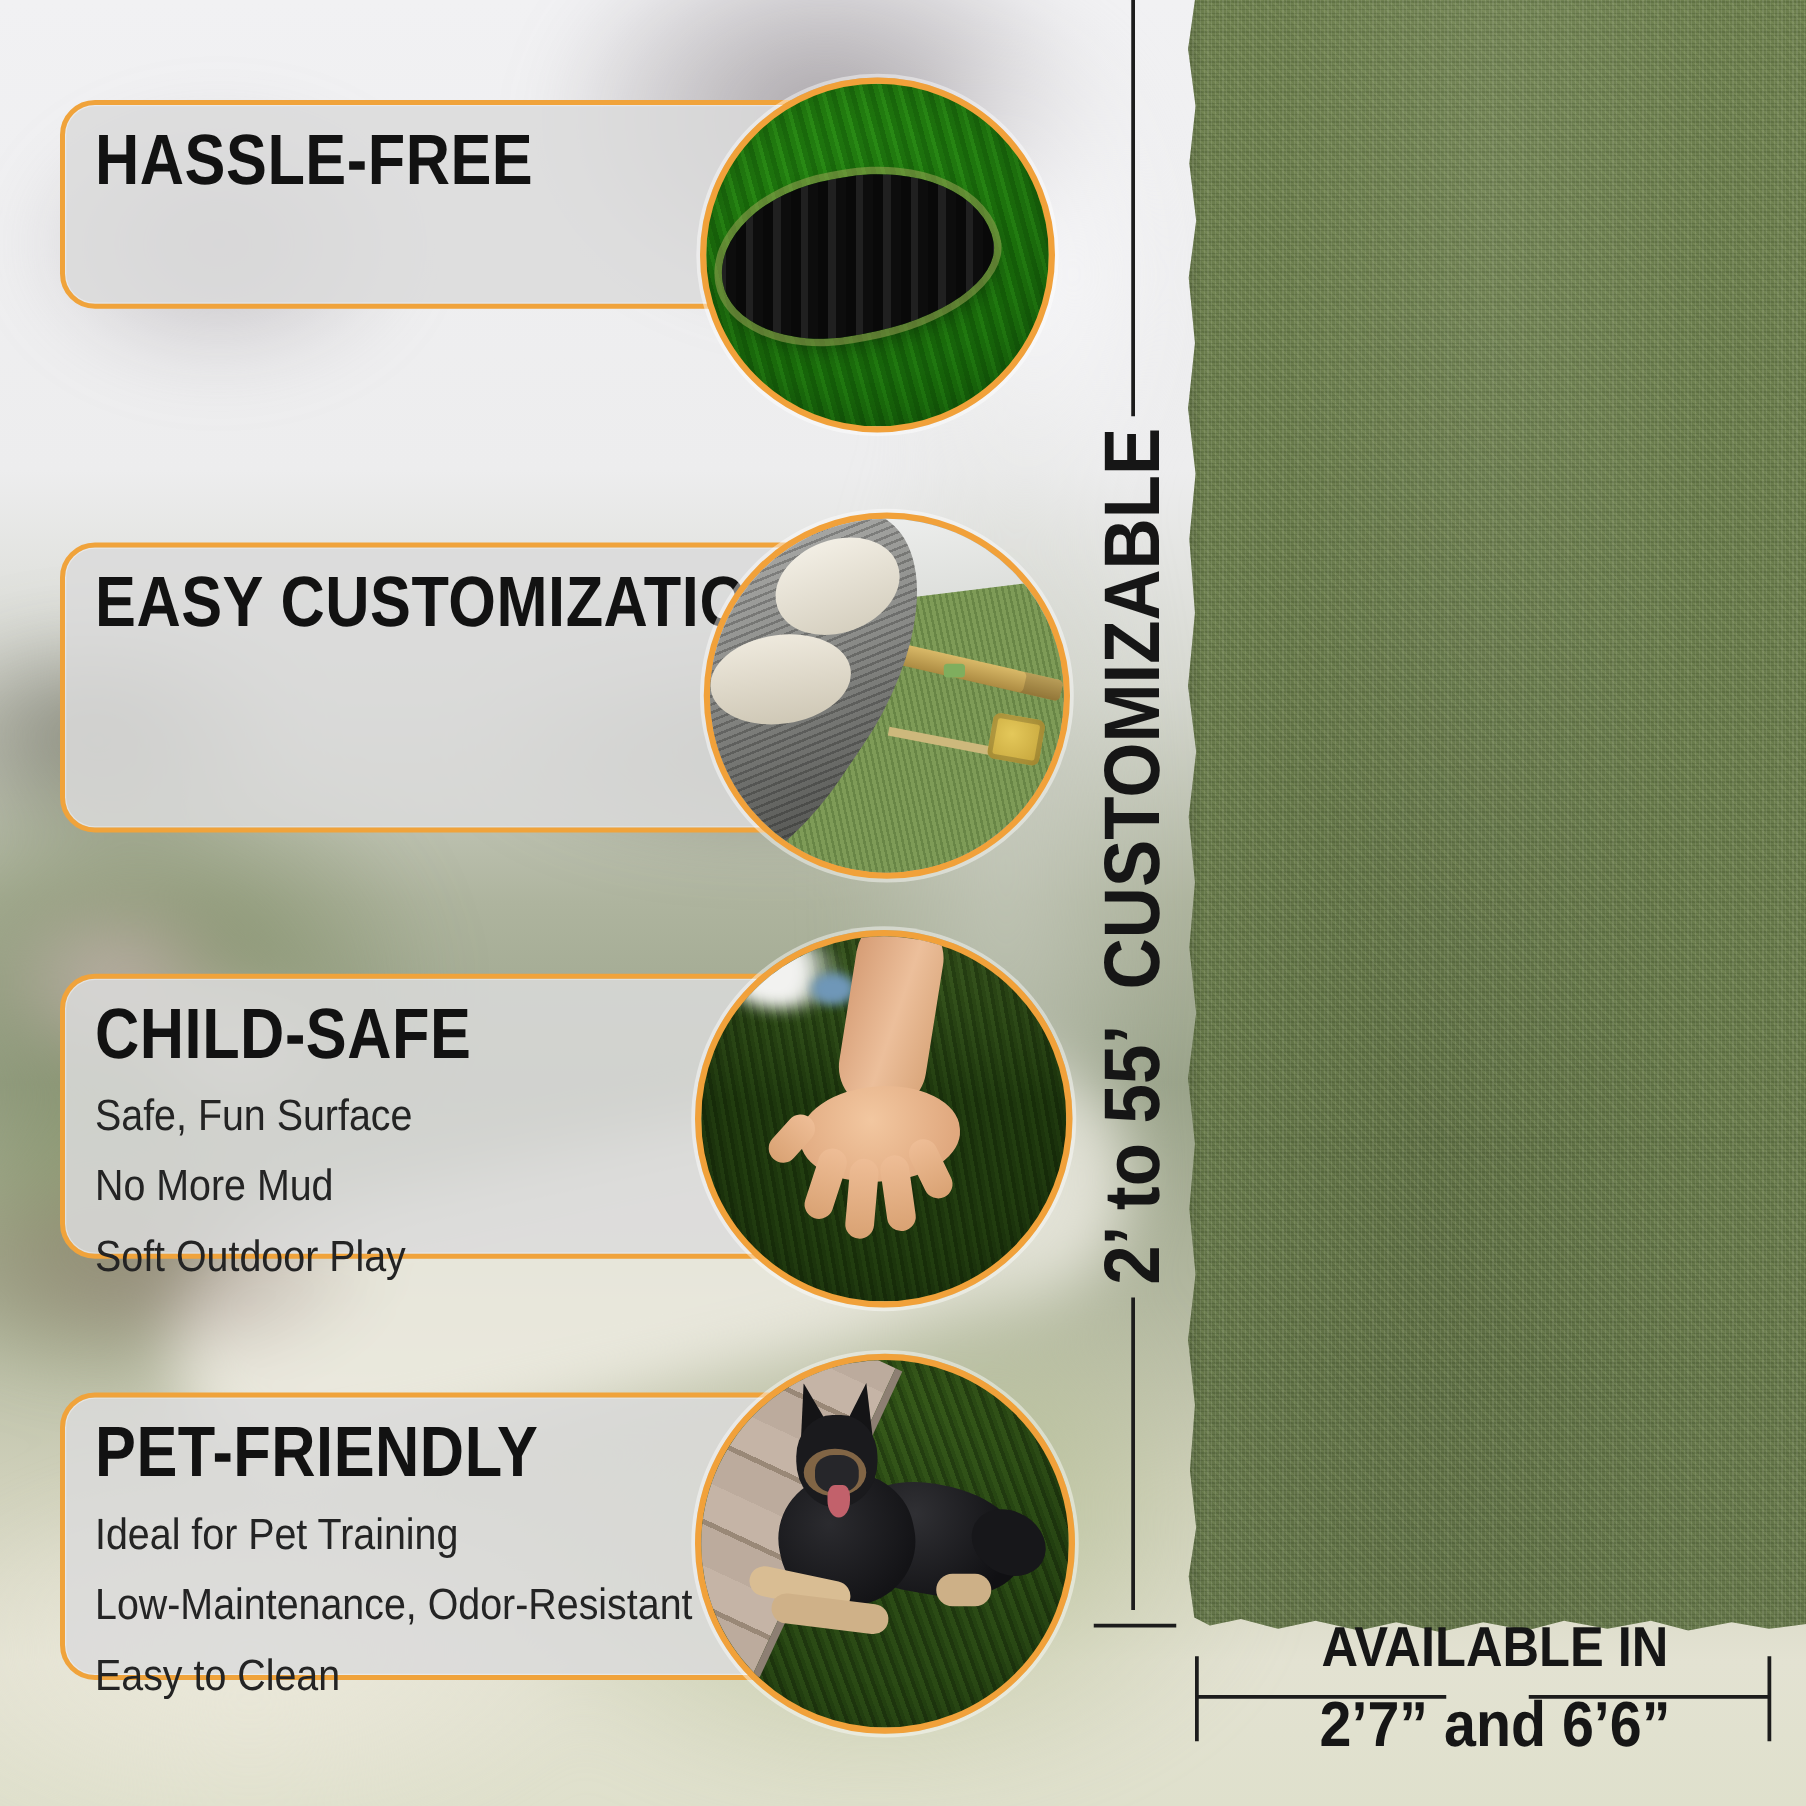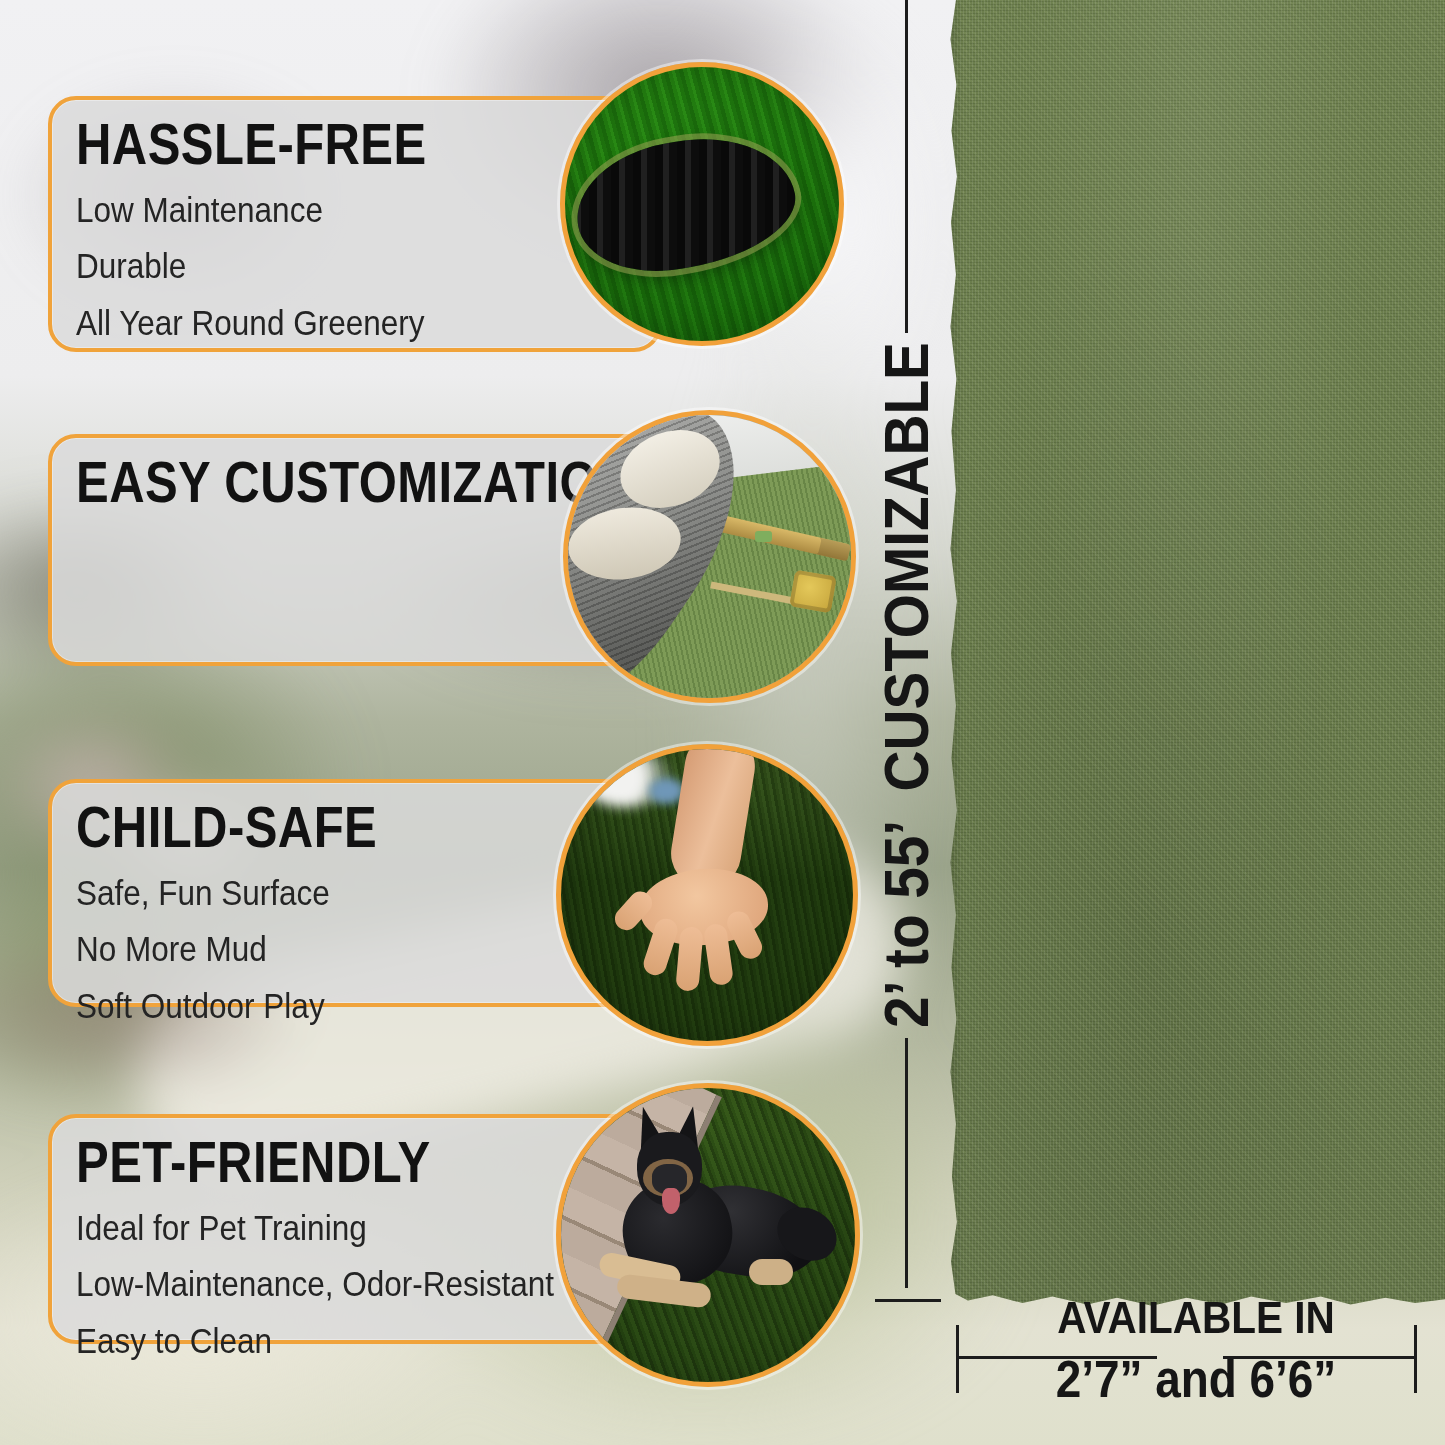--- a/index.html
+++ b/index.html
@@ -33,21 +33,21 @@
   .card{position:absolute;left:48px;width:614px;box-sizing:border-box;
         border:4px solid #f0a33b;border-radius:28px;
         background:rgba(219,219,218,.85);
         box-shadow:0 0 0 1px rgba(255,255,255,.35) inset;z-index:2;
         padding:14px 16px 0 24px;}
   .card-title{font-size:57px;font-weight:bold;color:#121212;line-height:1.08;
         transform:scaleX(.86);transform-origin:left center;white-space:nowrap;letter-spacing:.5px;}
   .card-lines{margin-top:6px;}
   .card-line{font-size:35px;color:#242424;line-height:1.62;
         transform:scaleX(.90);transform-origin:left center;white-space:nowrap;}
-  #card1{top:96px;height:256px;}
+  #card1{top:80px;height:167px;}
   #card2{top:434px;height:232px;}
   #card3{top:779px;height:228px;}
   #card4{top:1114px;height:230px;}
 
   
   .circle{position:absolute;box-sizing:border-box;border-radius:50%;overflow:hidden;
           border:5px solid #f1a13a;z-index:4;
           box-shadow:0 0 0 3px rgba(255,255,255,.45),inset 0 0 34px rgba(0,0,0,.18);}
   .circle>*{position:absolute;}
   #circ1{left:560px;top:62px;width:284px;height:284px;
@@ -166,25 +166,20 @@
     <div class="blob b10"></div>
     <div class="blob b11"></div>
     <div class="blob b12"></div>
     <div class="blob b13"></div>
     <div class="blob b14"></div>
     <div class="blob b15"></div>
   </div>
 
   <div class="card" id="card1">
     <div class="card-title">HASSLE-FREE</div>
-    <div class="card-lines">
-      <div class="card-line">Low Maintenance</div>
-      <div class="card-line">Durable</div>
-      <div class="card-line">All Year Round Greenery</div>
-    </div>
   </div>
   <div class="card" id="card2">
     <div class="card-title">EASY CUSTOMIZATION</div>
   </div>
   <div class="card" id="card4">
     <div class="card-title">PET-FRIENDLY</div>
     <div class="card-lines">
       <div class="card-line">Ideal for Pet Training</div>
       <div class="card-line">Low-Maintenance, Odor-Resistant</div>
       <div class="card-line">Easy to Clean</div>

